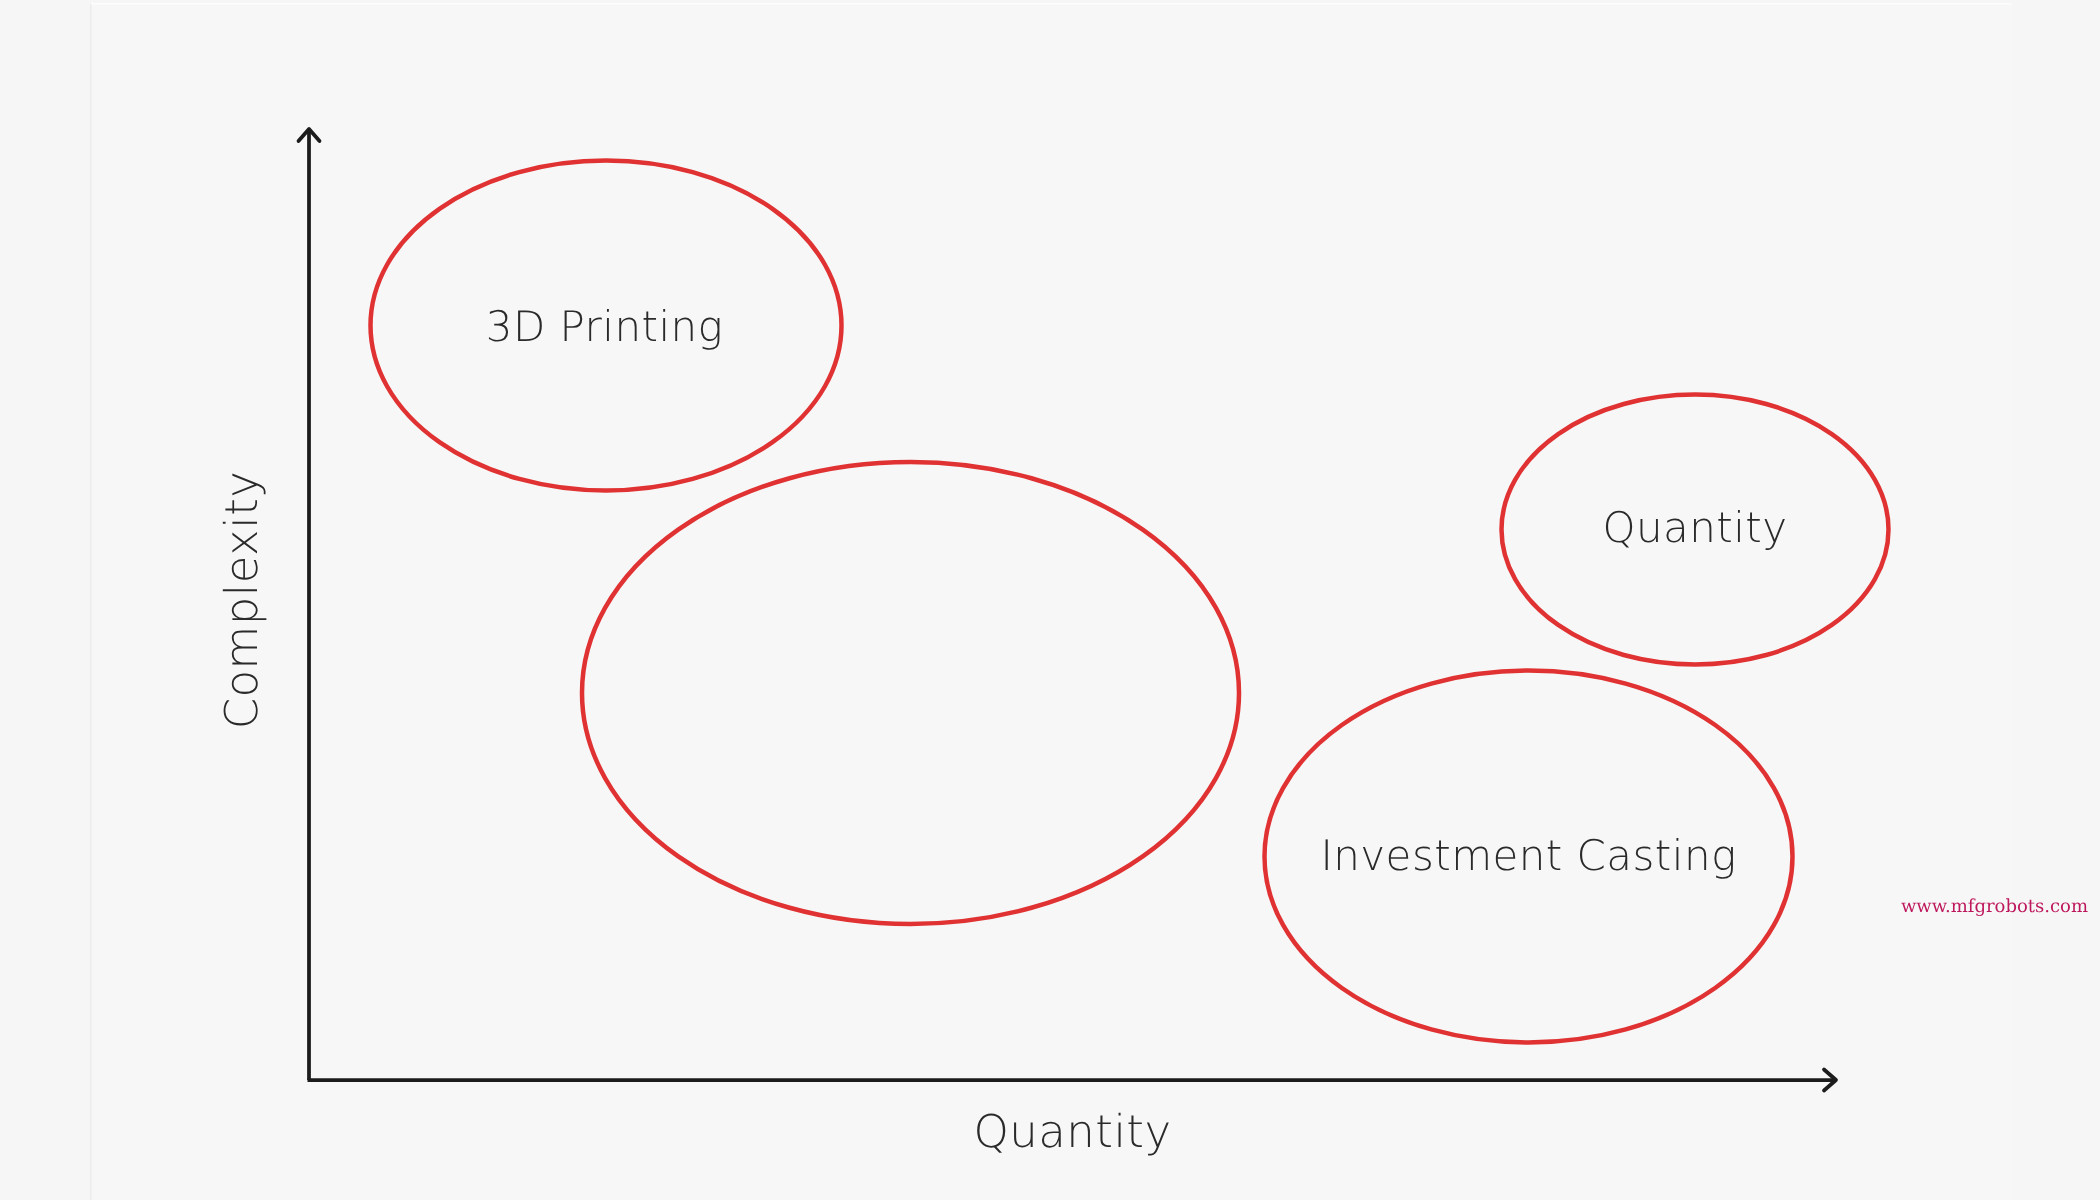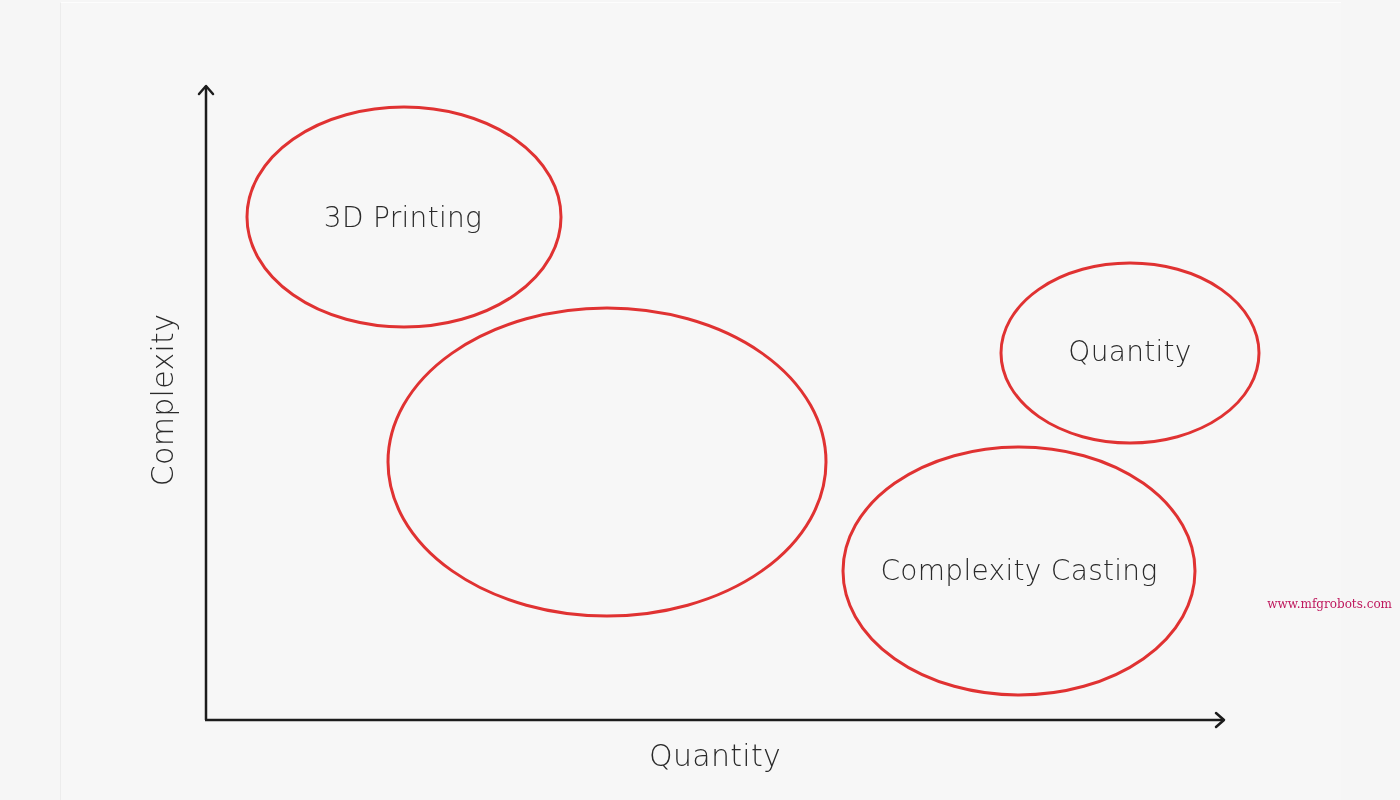--- a/index.html
+++ b/index.html
@@ -103,20 +103,20 @@
     <ellipse class="bubble" id="b3" cx="1019" cy="571" rx="176" ry="124" style="stroke: rgb(224, 50, 50);"></ellipse>
   </svg>
 
   <div class="label bubble-label" style="left:403px; top:218px;">
     <span>3D Printing</span>
   </div>
   <div class="label bubble-label" style="left:1130px; top:352px;">
     <div>Quantity</div>
   </div>
   <div class="label bubble-label" style="left:1019px; top:571px;">
-    <span>Complexity Casting</span>
+    <span>Investment Casting</span>
   </div>
 
   <div class="label axis-label axis-label-y" style="left:162px; top:400px;">Complexity</div>
   <div class="label axis-label axis-label-x" style="left:700px; top:755px;margin-left:15px;">Quantity</div>
 
   <div class="watermark">www.mfgrobots.com</div>
 </div>
 
 </body></html>

